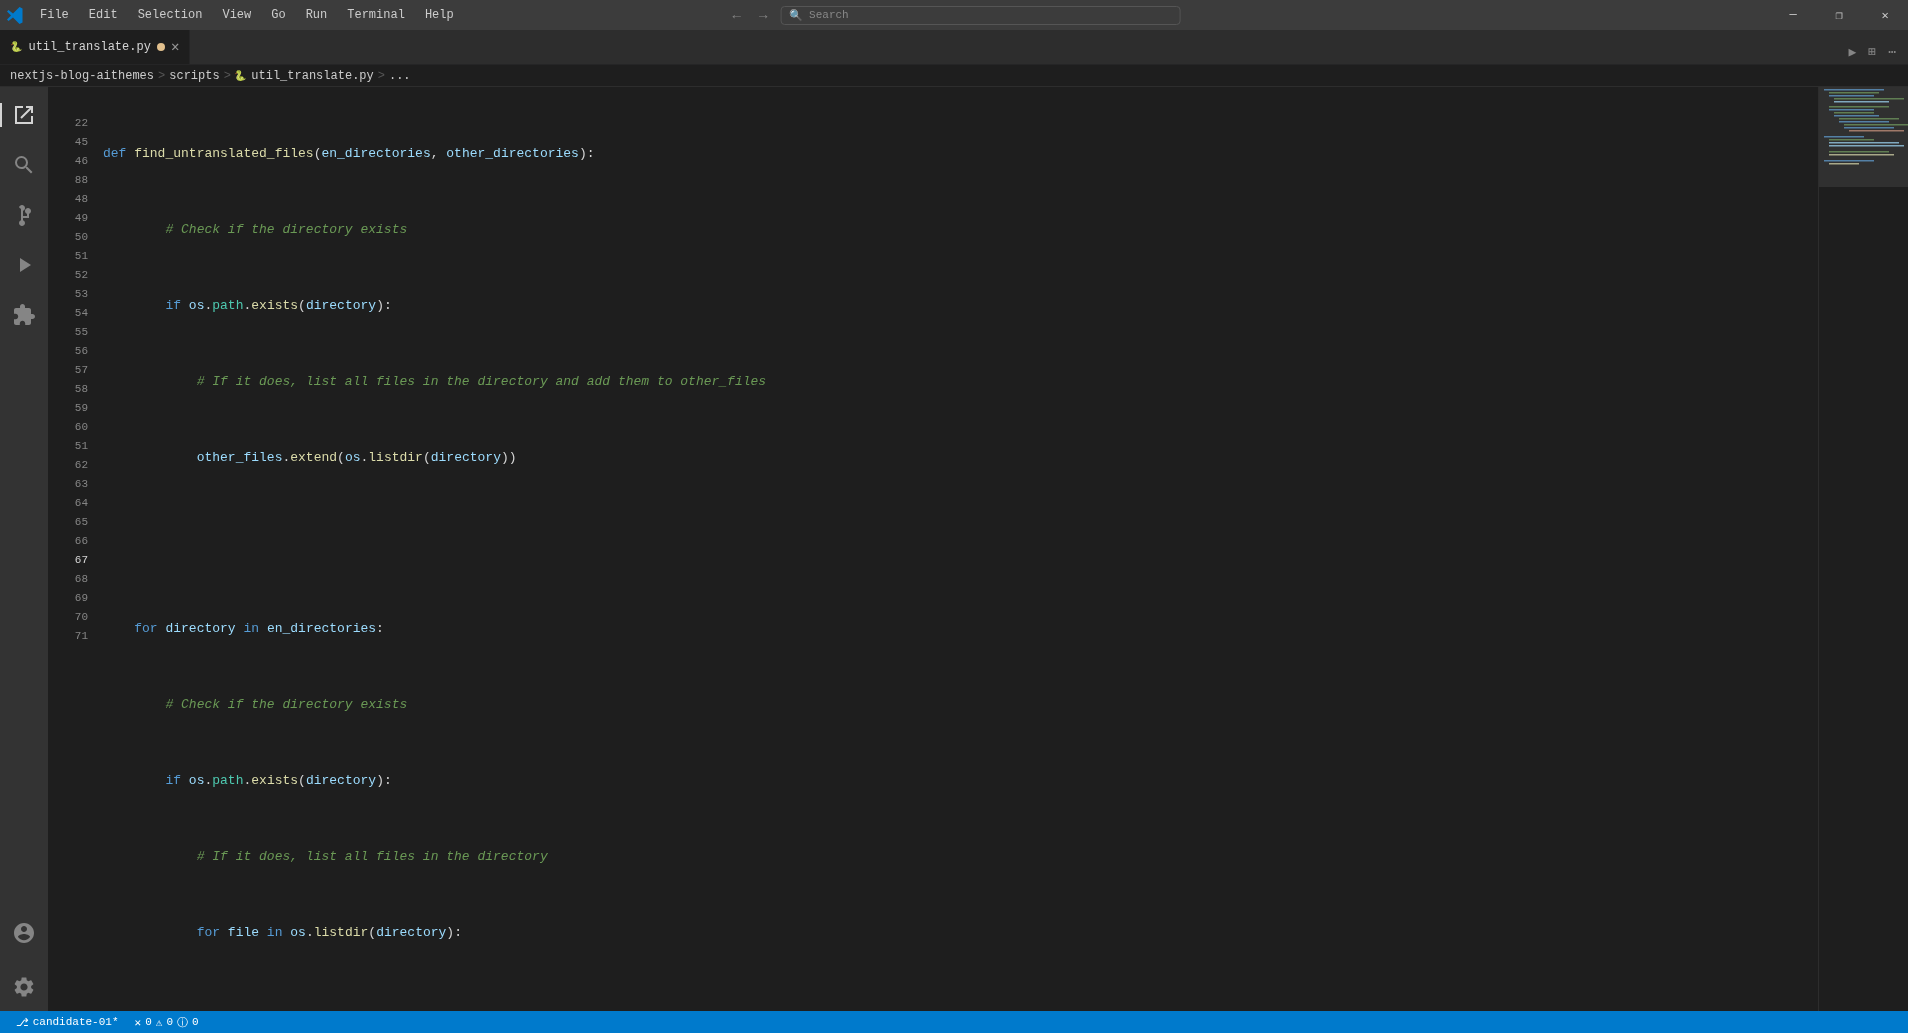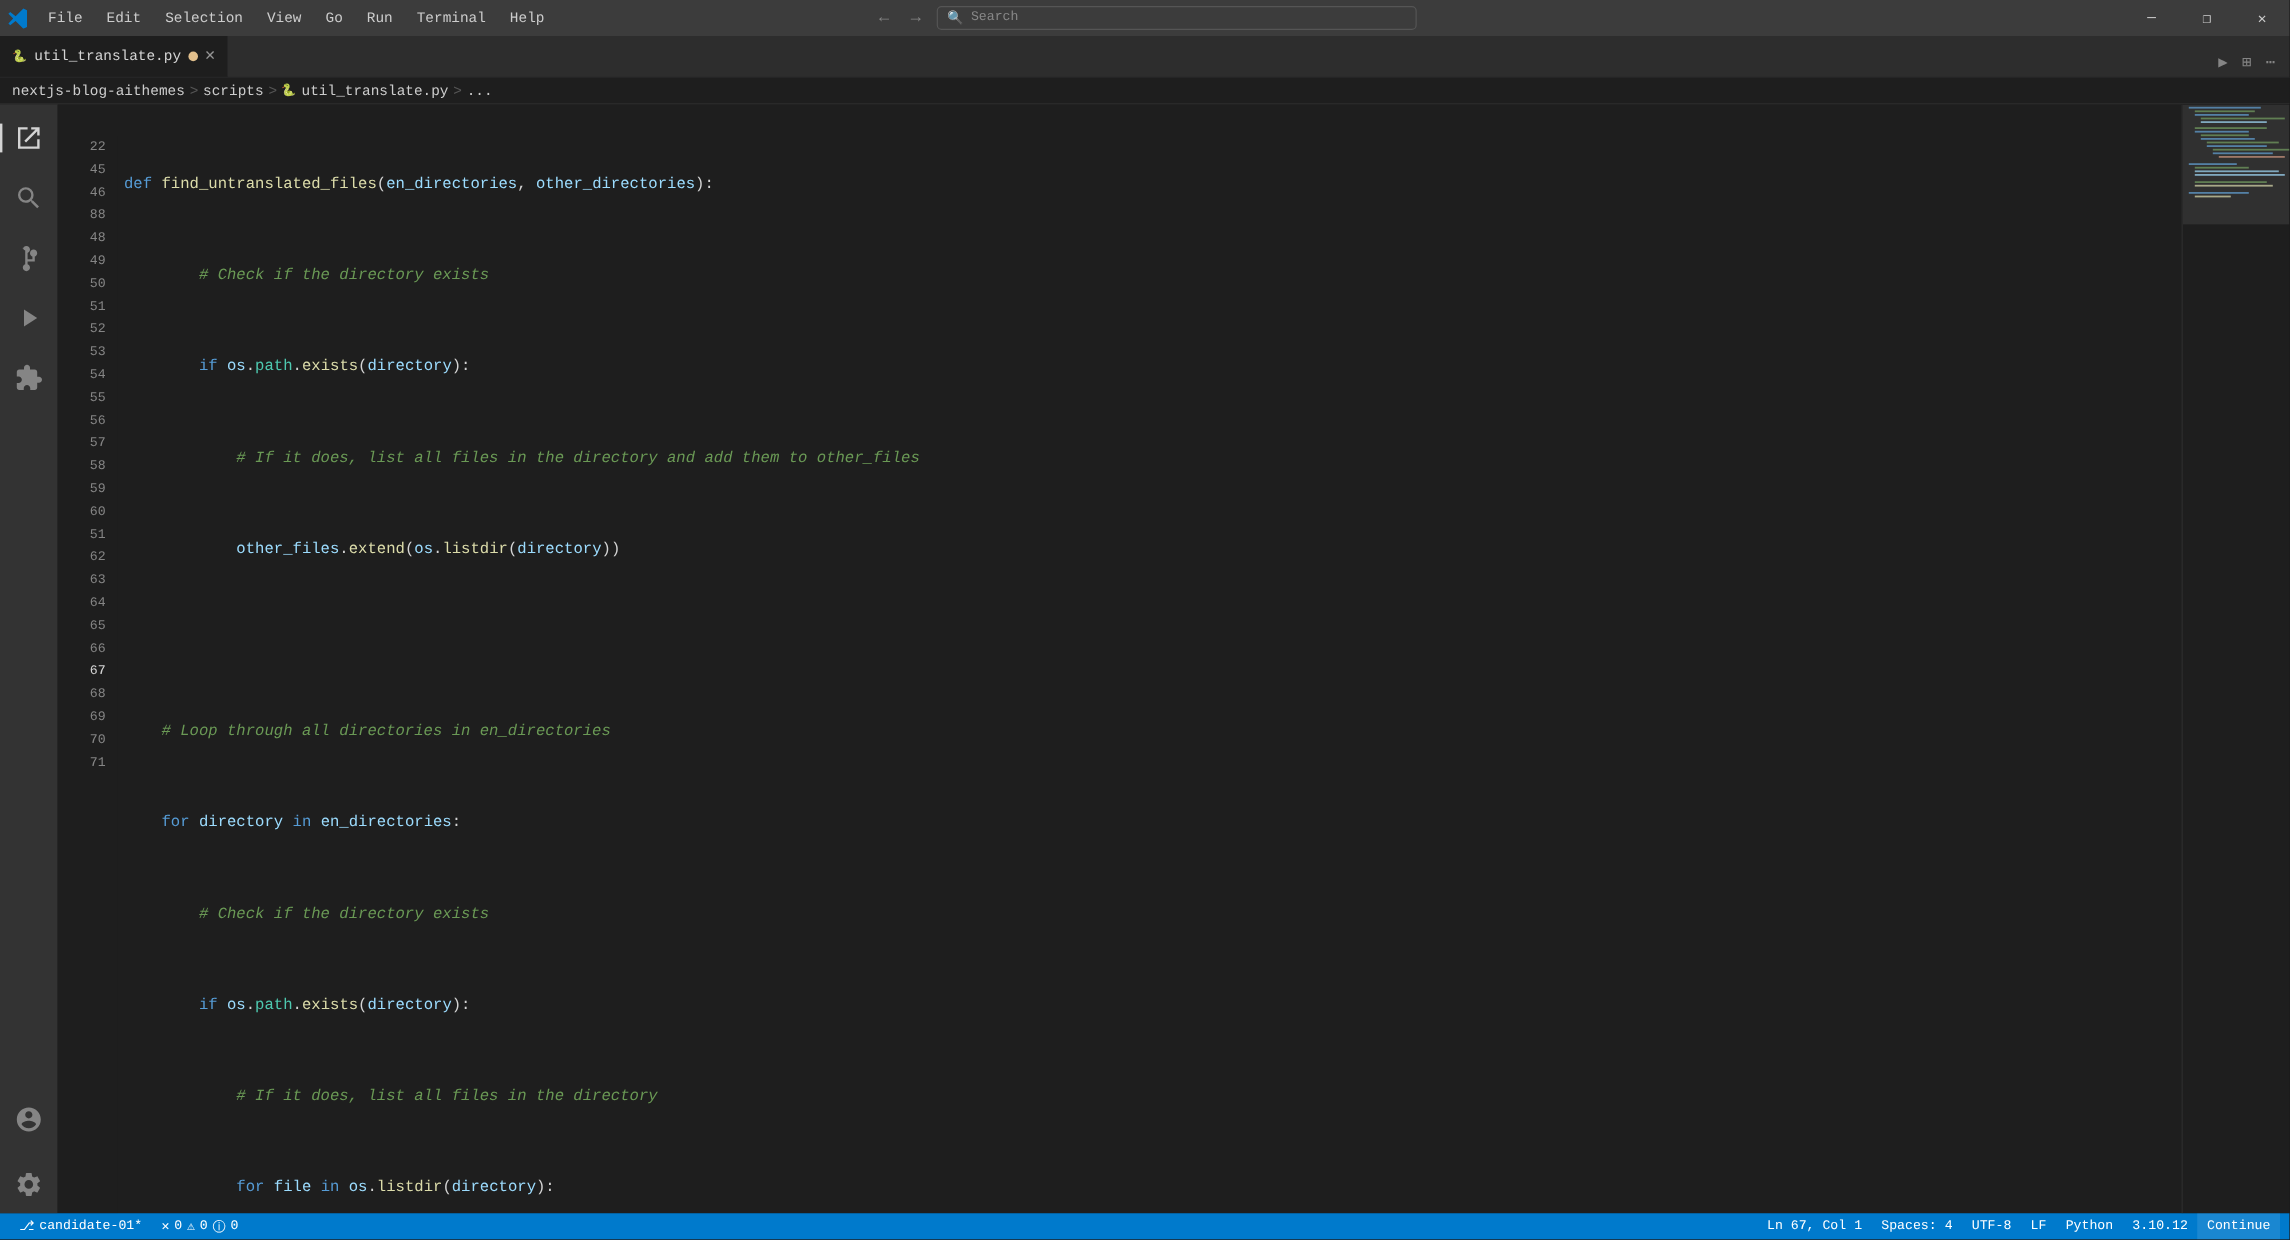--- a/index.html
+++ b/index.html
@@ -420,21 +420,20 @@
         <div class="line"><span style="color:#888">        </span><span class="comment"># Check if the directory exists</span></div>
         
         <div class="line"><span style="color:#888">        </span><span class="kw">if </span><span class="var">os</span><span class="punc">.</span><span class="builtin">path</span><span class="punc">.</span><span class="fn">exists</span><span class="punc">(</span><span class="var">directory</span><span class="punc">):</span></div>
         
         <div class="line"><span style="color:#888">            </span><span class="comment"># If it does, list all files in the directory and add them to other_files</span></div>
         
         <div class="line"><span style="color:#888">            </span><span class="var">other_files</span><span class="punc">.</span><span class="fn">extend</span><span class="punc">(</span><span class="var">os</span><span class="punc">.</span><span class="fn">listdir</span><span class="punc">(</span><span class="var">directory</span><span class="punc">))</span></div>
         
         <div class="line">&nbsp;</div>
         
-        <div class="line"><span style="color:#888">    </span><span class="comment"># Loop through all directories in en_directories</span></div>
         
         <div class="line"><span style="color:#888">    </span><span class="kw">for </span><span class="var">directory</span><span class="kw"> in </span><span class="var">en_directories</span><span class="punc">:</span></div>
         
         <div class="line"><span style="color:#888">        </span><span class="comment"># Check if the directory exists</span></div>
         
         <div class="line"><span style="color:#888">        </span><span class="kw">if </span><span class="var">os</span><span class="punc">.</span><span class="builtin">path</span><span class="punc">.</span><span class="fn">exists</span><span class="punc">(</span><span class="var">directory</span><span class="punc">):</span></div>
         
         <div class="line"><span style="color:#888">            </span><span class="comment"># If it does, list all files in the directory</span></div>
         
         <div class="line"><span style="color:#888">            </span><span class="kw">for </span><span class="var">file</span><span class="kw"> in </span><span class="var">os</span><span class="punc">.</span><span class="fn">listdir</span><span class="punc">(</span><span class="var">directory</span><span class="punc">):</span></div>
@@ -510,36 +509,13 @@
     <span>candidate-01*</span>
   </div>
   <div class="status-item">
     <span>✕</span>
     <span>0</span>
     <span>⚠</span>
     <span>0</span>
     <span>ⓘ</span>
     <span>0</span>
   </div>
-  <div id="status-right">
-    <div class="status-item">
-      <span>Ln 67, Col 1</span>
-    </div>
-    <div class="status-item">
-      <span>Spaces: 4</span>
-    </div>
-    <div class="status-item">
-      <span>UTF-8</span>
-    </div>
-    <div class="status-item">
-      <span>LF</span>
-    </div>
-    <div class="status-item">
-      <span>Python</span>
-    </div>
-    <div class="status-item">
-      <span>3.10.12</span>
-    </div>
-    <div class="status-item" style="background: rgba(255,255,255,0.1);">
-      <span>Continue</span>
-    </div>
-  </div>
 </div>
 
 </body></html>

